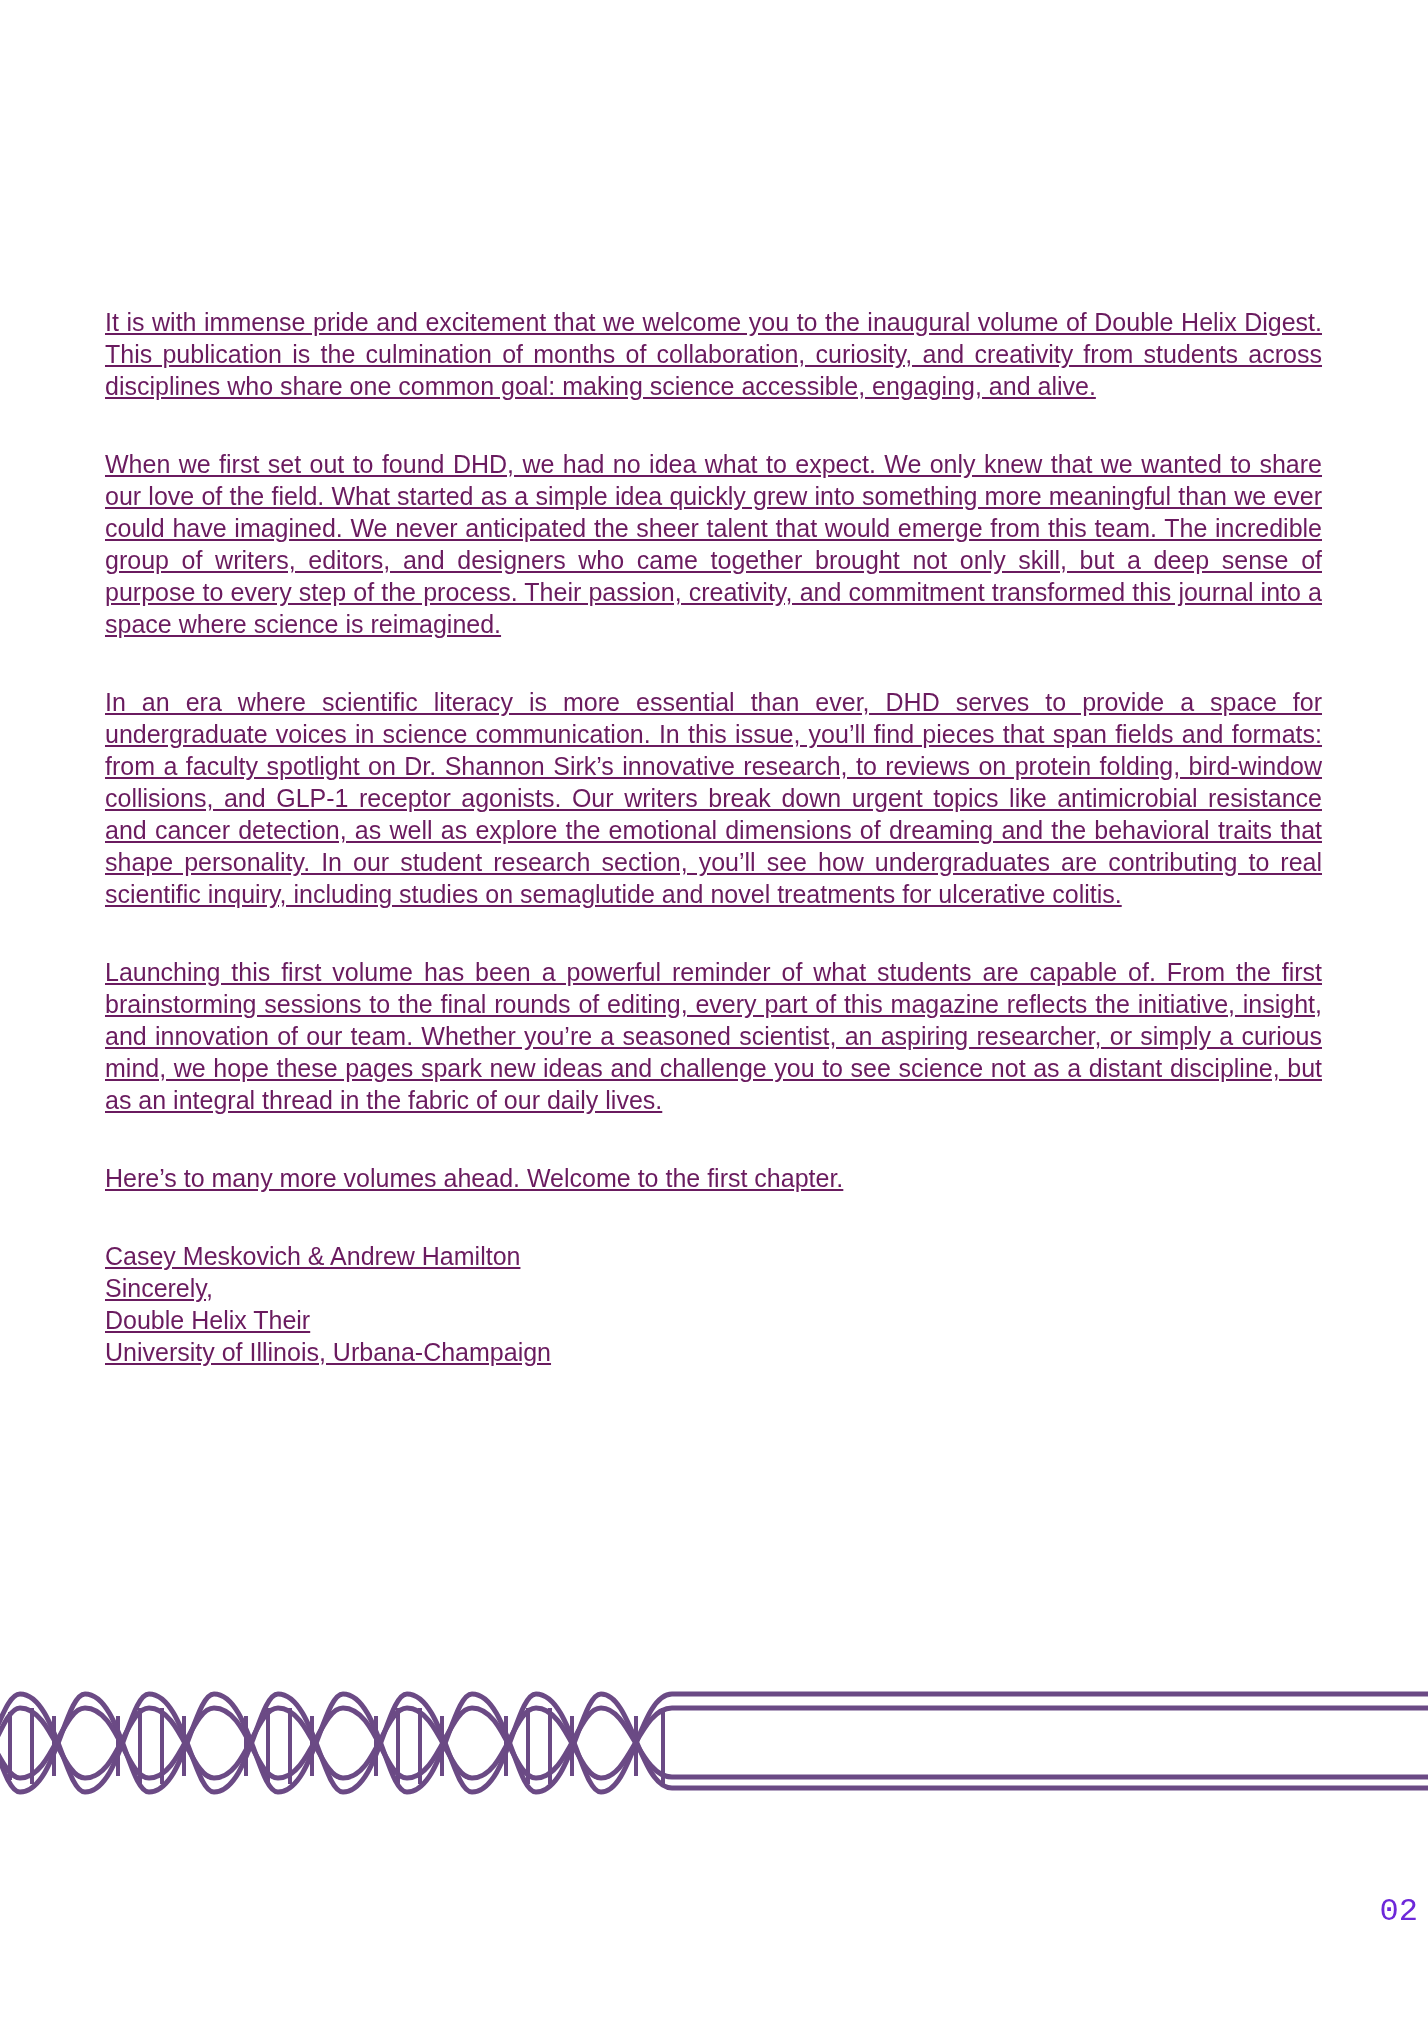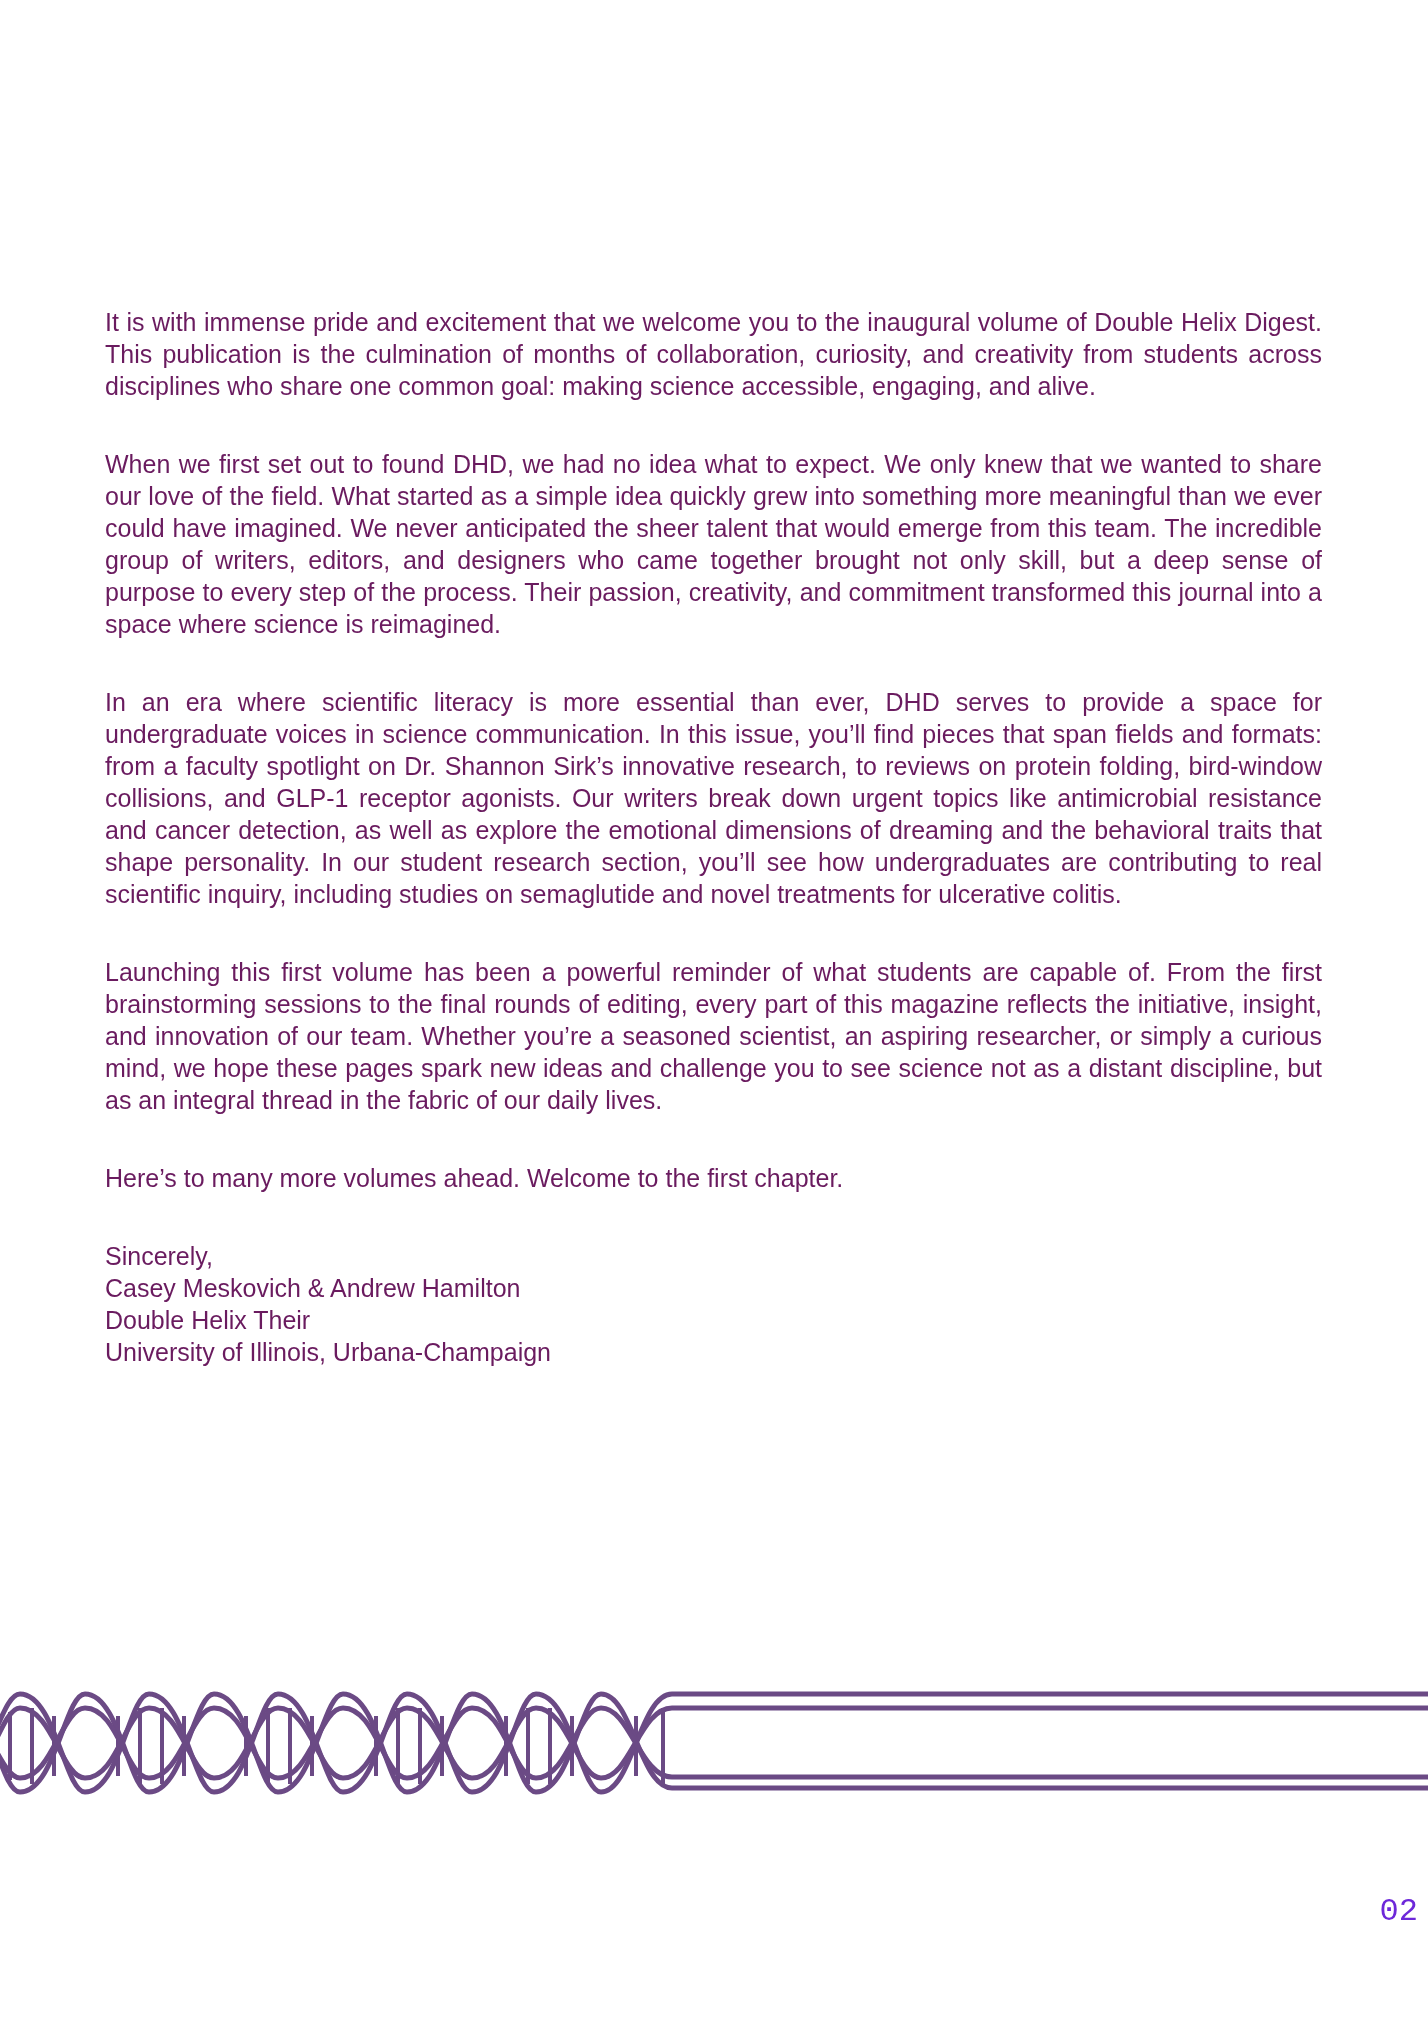--- a/index.html
+++ b/index.html
@@ -1,21 +1,21 @@
 <!DOCTYPE html>
 <html><head>
 <meta charset="utf-8">
 <style>
   html, body { margin: 0; padding: 0; background: #ffffff; }
   body { width: 1428px; height: 2028px; position: relative; overflow: hidden; }
   .page { position: absolute; left: 0; top: 0; width: 1428px; height: 2028px; background: #ffffff; }
   .letter {
     position: absolute; left: 105px; top: 306px; width: 1217px;
     font-family: "Liberation Sans", sans-serif;
-    font-size: 25px; line-height: 32px; color: #6a1b5f;
+    font-size: 25px; line-height: 32px; color: #6a1b5f; text-decoration: underline;
   }
   .letter p { margin: 0 0 46px 0; text-align: justify; text-align-last: left; }
   .sig { margin: 0; }
   .sig div { white-space: nowrap; }
   .dna { position: absolute; left: 0; top: 1680px; width: 1428px; height: 130px; }
   .pagenum {
     position: absolute; right: 10px; top: 1893px;
     font-family: Liberation Mono, monospace; font-size: 32px; color: #6d28d9;
   }
 </style>
@@ -24,22 +24,22 @@
 
 <div class="page">
 
   <div class="letter">
     <p>It is with immense pride and excitement that we welcome you to the inaugural volume of Double Helix Digest. This publication is the culmination of months of collaboration, curiosity, and creativity from students across disciplines who share one common goal: making science accessible, engaging, and alive.</p>
     <p>When we first set out to found DHD, we had no idea what to expect. We only knew that we wanted to share our love of the field. What started as a simple idea quickly grew into something more meaningful than we ever could have imagined. We never anticipated the sheer talent that would emerge from this team. The incredible group of writers, editors, and designers who came together brought not only skill, but a deep sense of purpose to every step of the process. Their passion, creativity, and commitment transformed this journal into a space where science is reimagined.</p>
     <p>In an era where scientific literacy is more essential than ever, DHD serves to provide a space for undergraduate voices in science communication. In this issue, you’ll find pieces that span fields and formats: from a faculty spotlight on Dr. Shannon Sirk’s innovative research, to reviews on protein folding, bird-window collisions, and GLP-1 receptor agonists. Our writers break down urgent topics like antimicrobial resistance and cancer detection, as well as explore the emotional dimensions of dreaming and the behavioral traits that shape personality. In our student research section, you’ll see how undergraduates are contributing to real scientific inquiry, including studies on semaglutide and novel treatments for ulcerative colitis.</p>
     <p>Launching this first volume has been a powerful reminder of what students are capable of. From the first brainstorming sessions to the final rounds of editing, every part of this magazine reflects the initiative, insight, and innovation of our team. Whether you’re a seasoned scientist, an aspiring researcher, or simply a curious mind, we hope these pages spark new ideas and challenge you to see science not as a distant discipline, but as an integral thread in the fabric of our daily lives.</p>
     <p>Here’s to many more volumes ahead. Welcome to the first chapter.</p>
     <div class="sig">
+      <div>Casey Meskovich &amp; Andrew Hamilton</div>
       <div>Sincerely,</div>
-      <div>Casey Meskovich &amp; Andrew Hamilton</div>
       <div>Double Helix Their</div>
       <div>University of Illinois, Urbana-Champaign</div>
     </div>
   </div>
 
   <svg class="dna" viewBox="0 0 1428 130" xmlns="http://www.w3.org/2000/svg">
     <g fill="none" stroke="#6b4a85" stroke-width="5" stroke-linecap="butt">
 
       <g stroke-width="4">
         <line x1="10" y1="32" x2="10" y2="100"></line>

